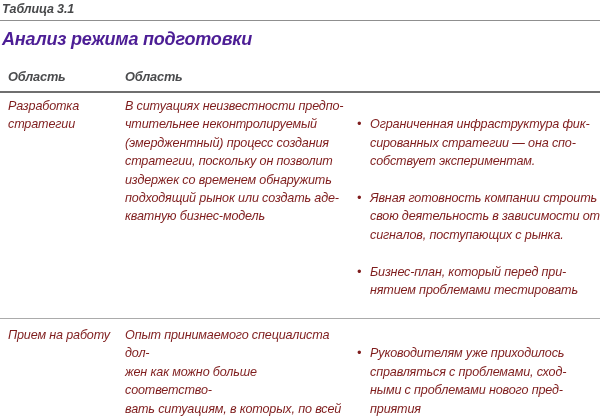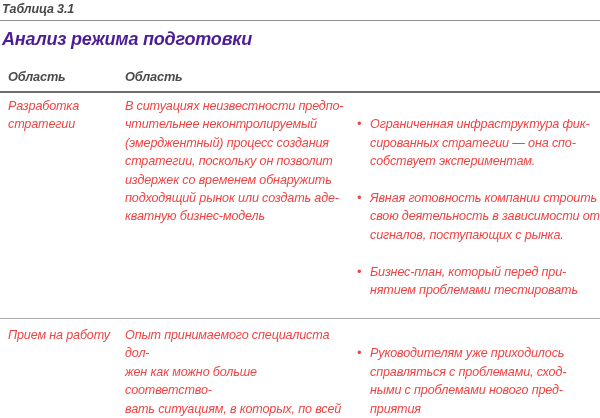--- a/index.html
+++ b/index.html
@@ -22,21 +22,21 @@
     padding-left:8px;padding-right:0;box-sizing:border-box;width:600px;
   }
   .thead{margin-top:20px;}
   .th{
     font-size:12.8px;font-weight:bold;color:#4b4c4e;
     line-height:16px;letter-spacing:-0.2px;
   }
   .rule-heavy{height:2px;background:#6f6f6f;margin-top:6px;}
   .row{
     border-bottom:1px solid #ababab;
-    font-size:12.6px;color:#ef4444;line-height:18.4px;letter-spacing:-0.15px;
+    font-size:12.6px;color:#7f1d1d;line-height:18.4px;letter-spacing:-0.15px;
   }
   .row-1{padding-top:4px;padding-bottom:0px;}
   .row-2{padding-top:7px;padding-bottom:6px;}
   .cell{white-space:pre-line;}
   .cell-tools{padding-right:10px;}
   .bullet-item{display:flex;align-items:flex-start;}
   .marker{width:13px;flex:none;}
   .btext{white-space:pre-line;flex:1;}
 </style>
 </head>

